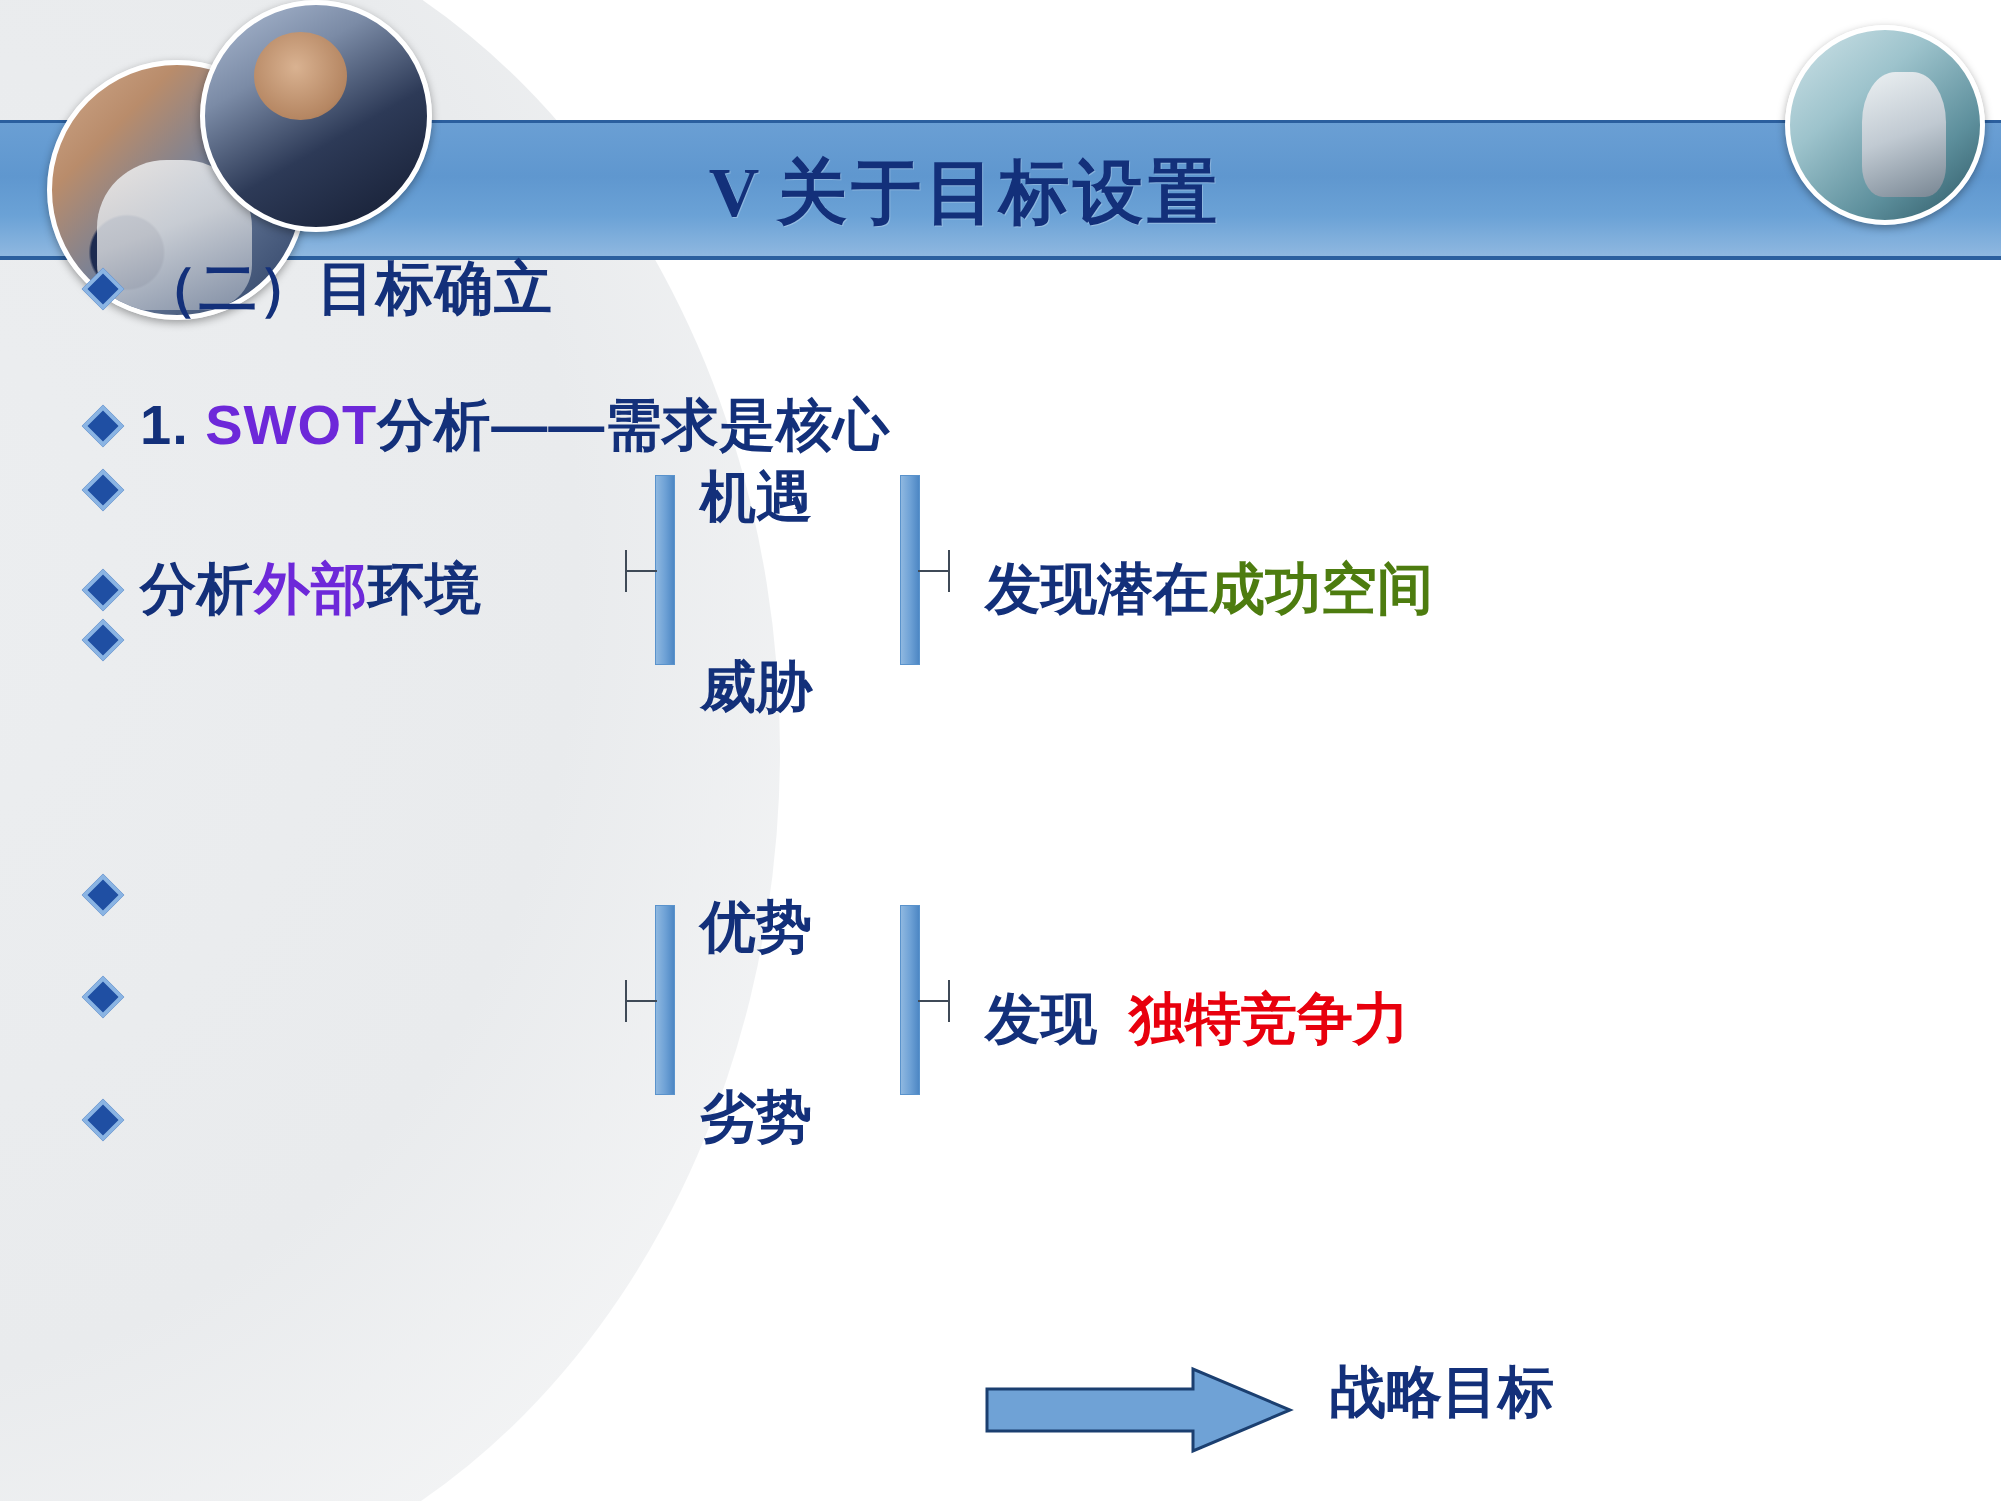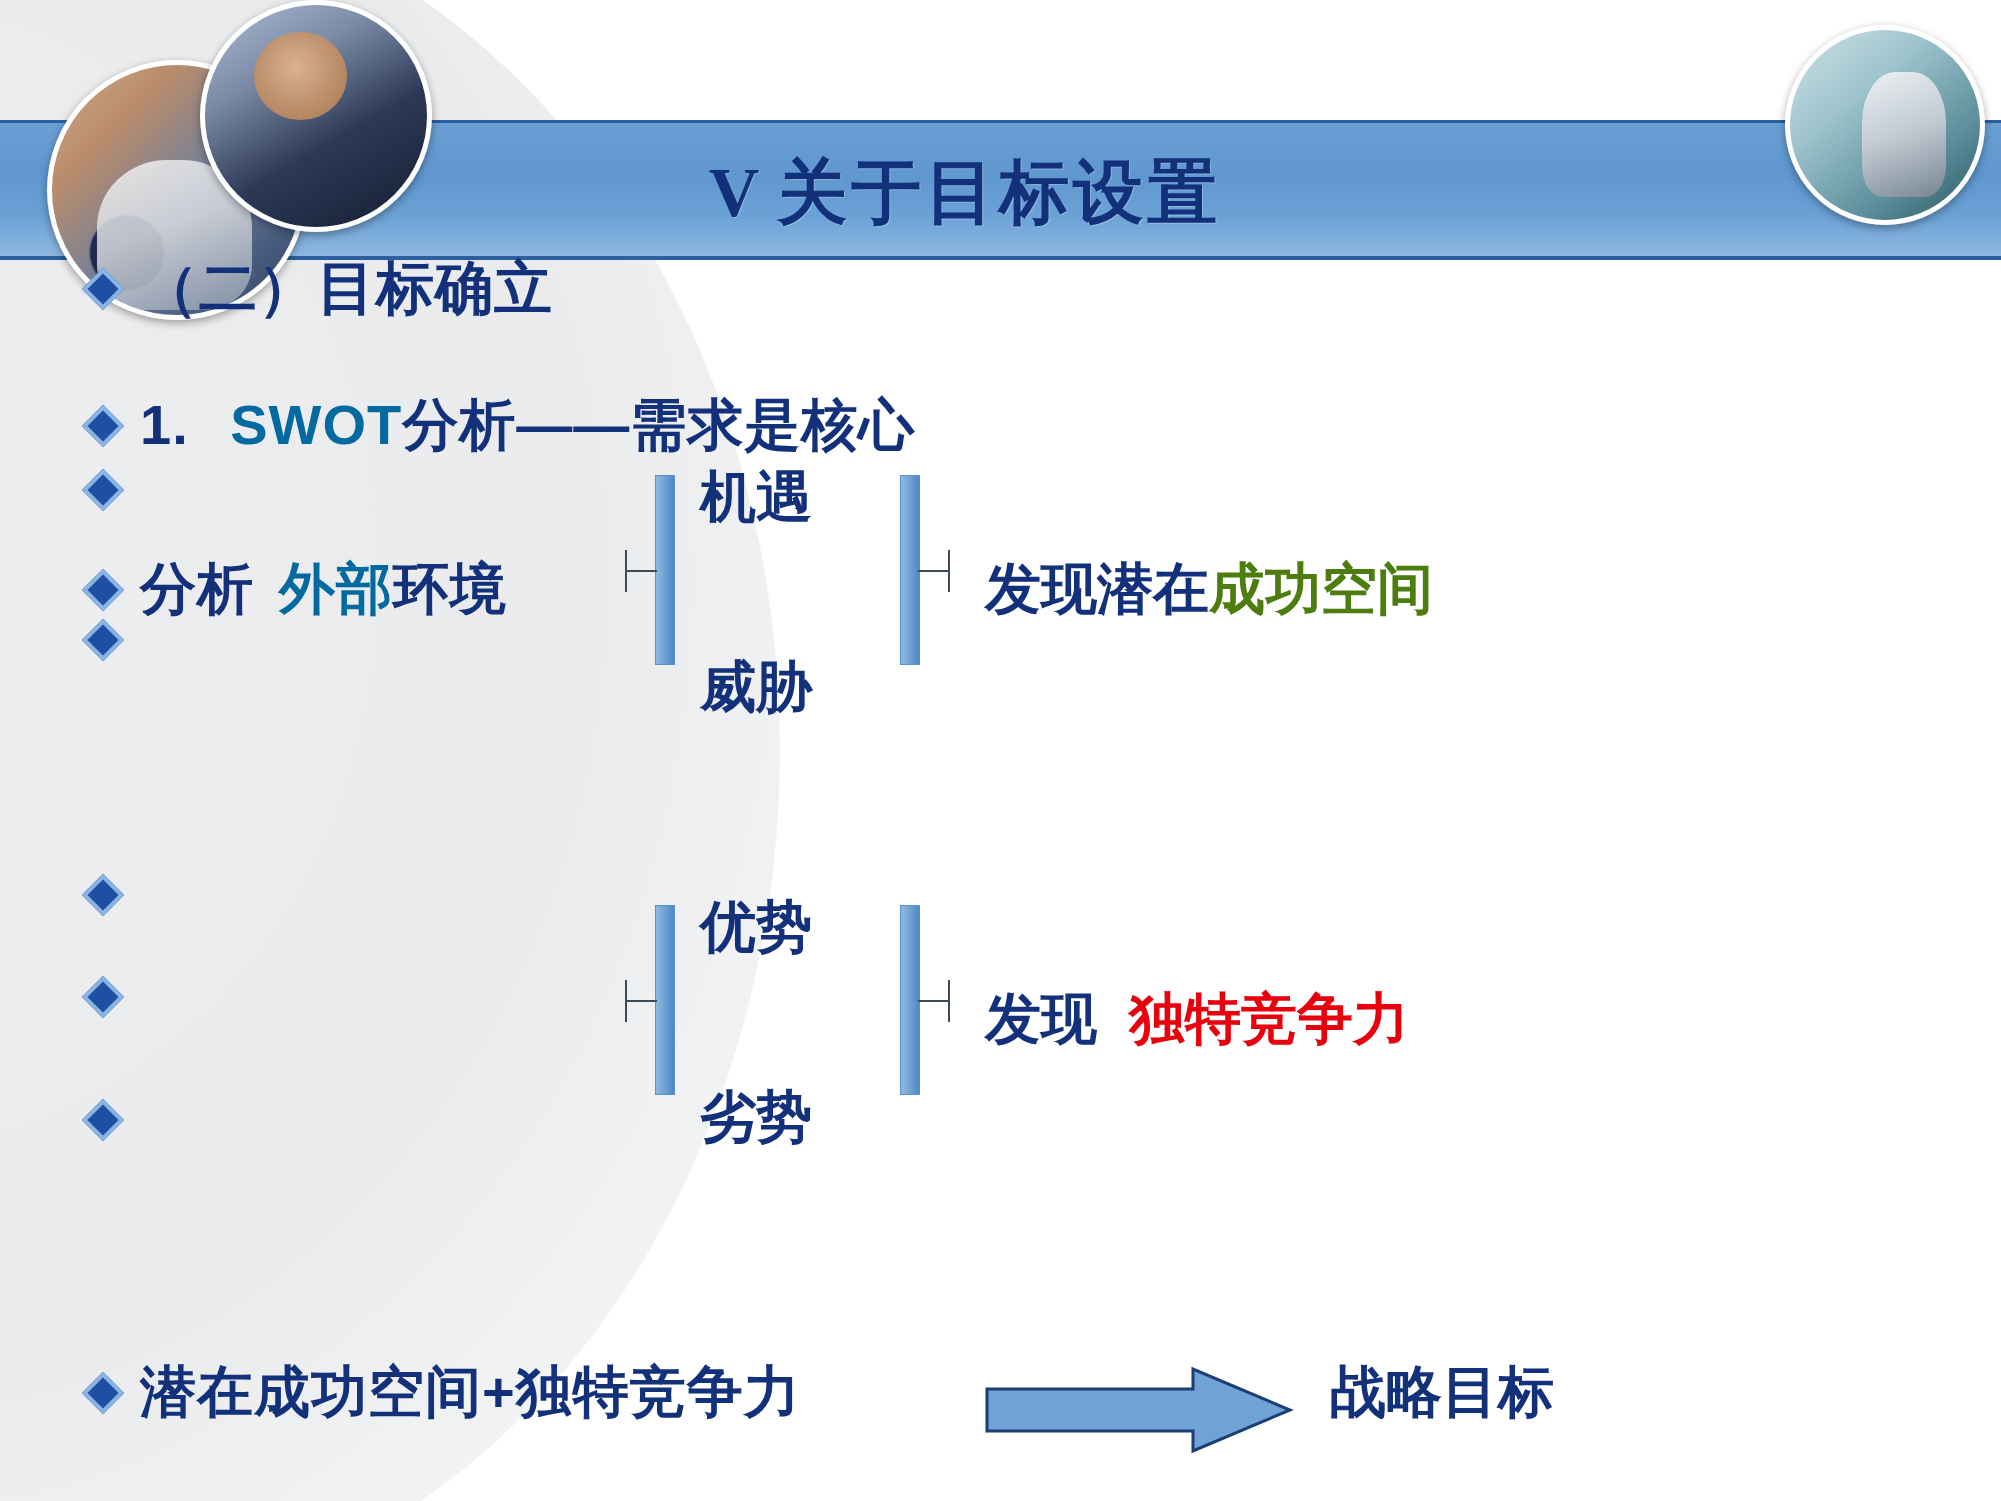--- a/index.html
+++ b/index.html
@@ -153,22 +153,21 @@
     border: 4px solid #8ab4e3;
     box-sizing: border-box;
   }
   .txt {
     color: #13307a;
     font-weight: bold;
     font-size: 56px;
     letter-spacing: 1px;
   }
   .txt .red {
-    color: #0369a1;
-    margin-left: 25px;
+    color: #6d28d9;
   }
   .t-sub {
     font-size: 58px;
   }
   
   .bar {
     position: absolute;
     width: 20px;
     background: linear-gradient(to right, #8fb8e0 0%, #6fa2d6 50%, #4d87c4 100%);
     border: 1px solid #5a93cc;
@@ -272,24 +271,20 @@
 
     <div class="label-mid" style="left:700px; top:630px;">优势</div>
     <div class="label-mid" style="left:700px; top:820px;">劣势</div>
 
     <div class="bar" style="left:900px; top:645px; height:190px;"></div>
     <div class="tick" style="left:918px; top:740px; width:32px;"></div>
     <div class="tick-v" style="left:948px; top:720px; height:42px;"></div>
 
     <div class="label-mid" style="left:985px; top:722px;"><span>发现</span><span style="color:#e8000d;margin-left:32px;">独特竞争力</span></div>
 
-    <div class="bullet-row" style="left:88px; top:1095px;">
-      <span class="dia"></span>
-      <span class="txt">潜在成功空间+独特竞争力</span>
-    </div>
 
     <div class="arrow-wrap">
       <svg width="310" height="90" viewBox="0 0 310 90">
         <polygon points="2,24 208,24 208,4 305,45 208,86 208,66 2,66" fill="#6fa2d6" stroke="#1b3f70" stroke-width="3"></polygon>
       </svg>
     </div>
 
     <div class="label-mid" style="left:1330px; top:1095px;">战略目标</div>
 
   </div>

